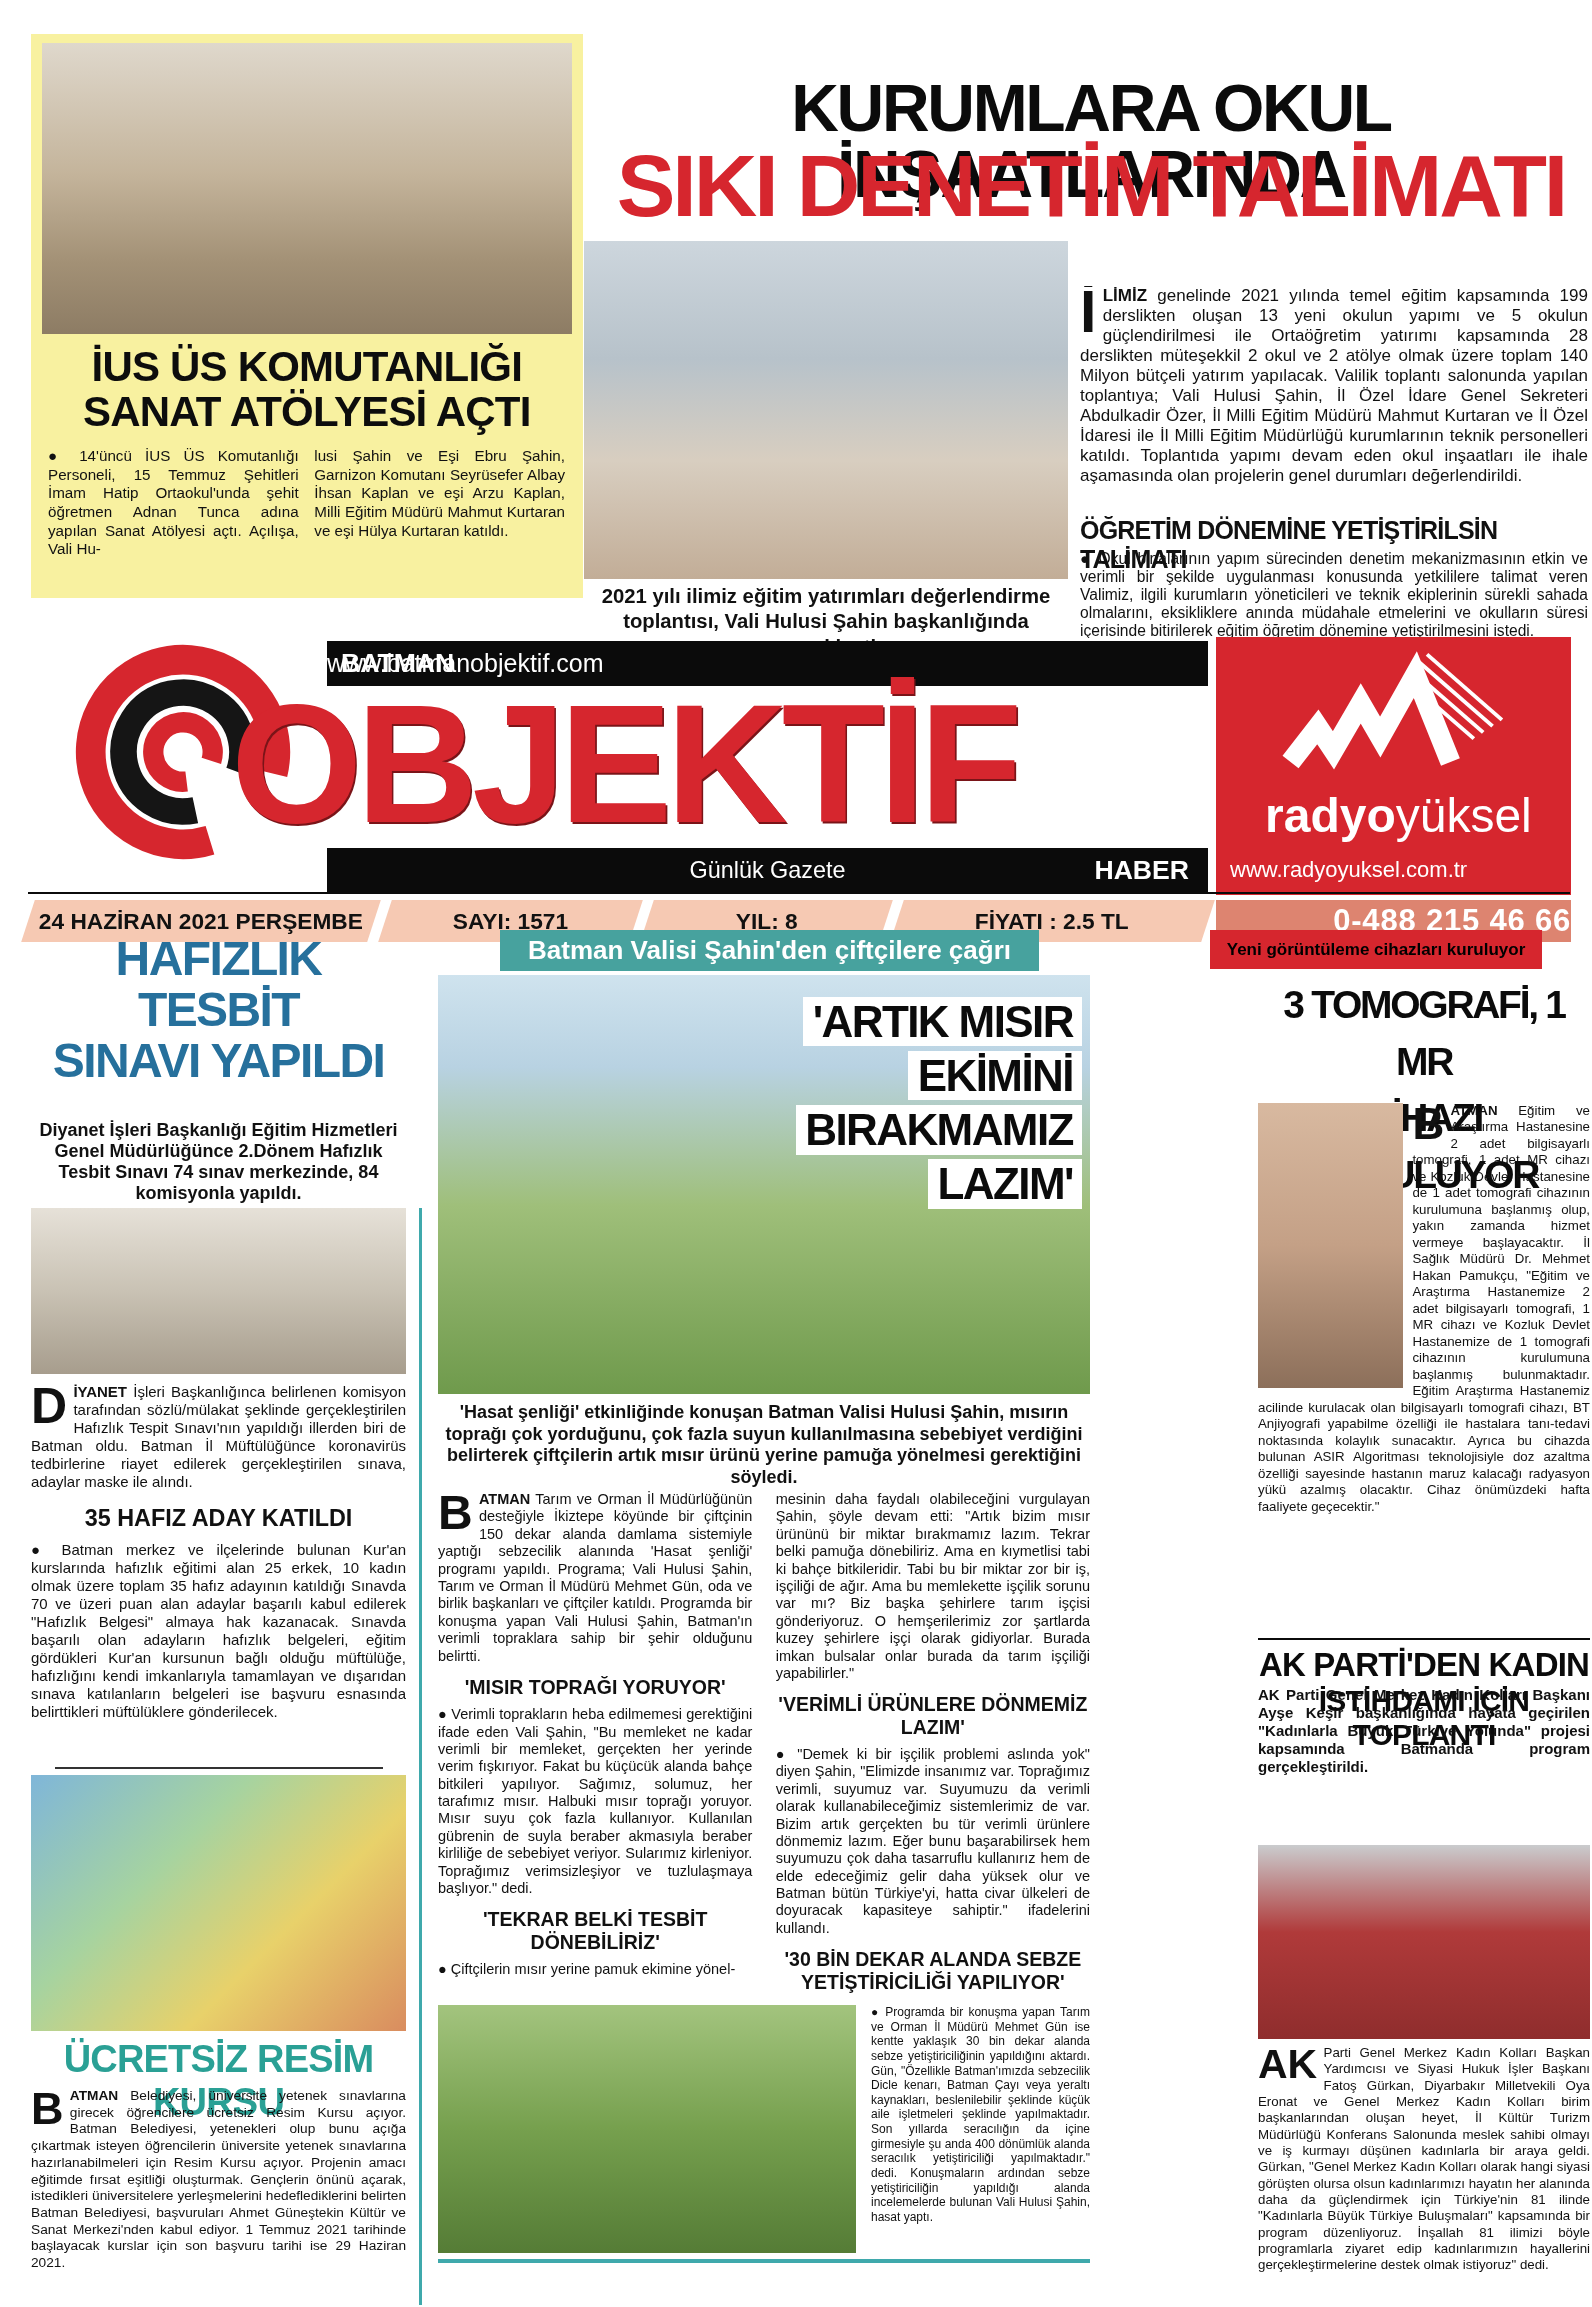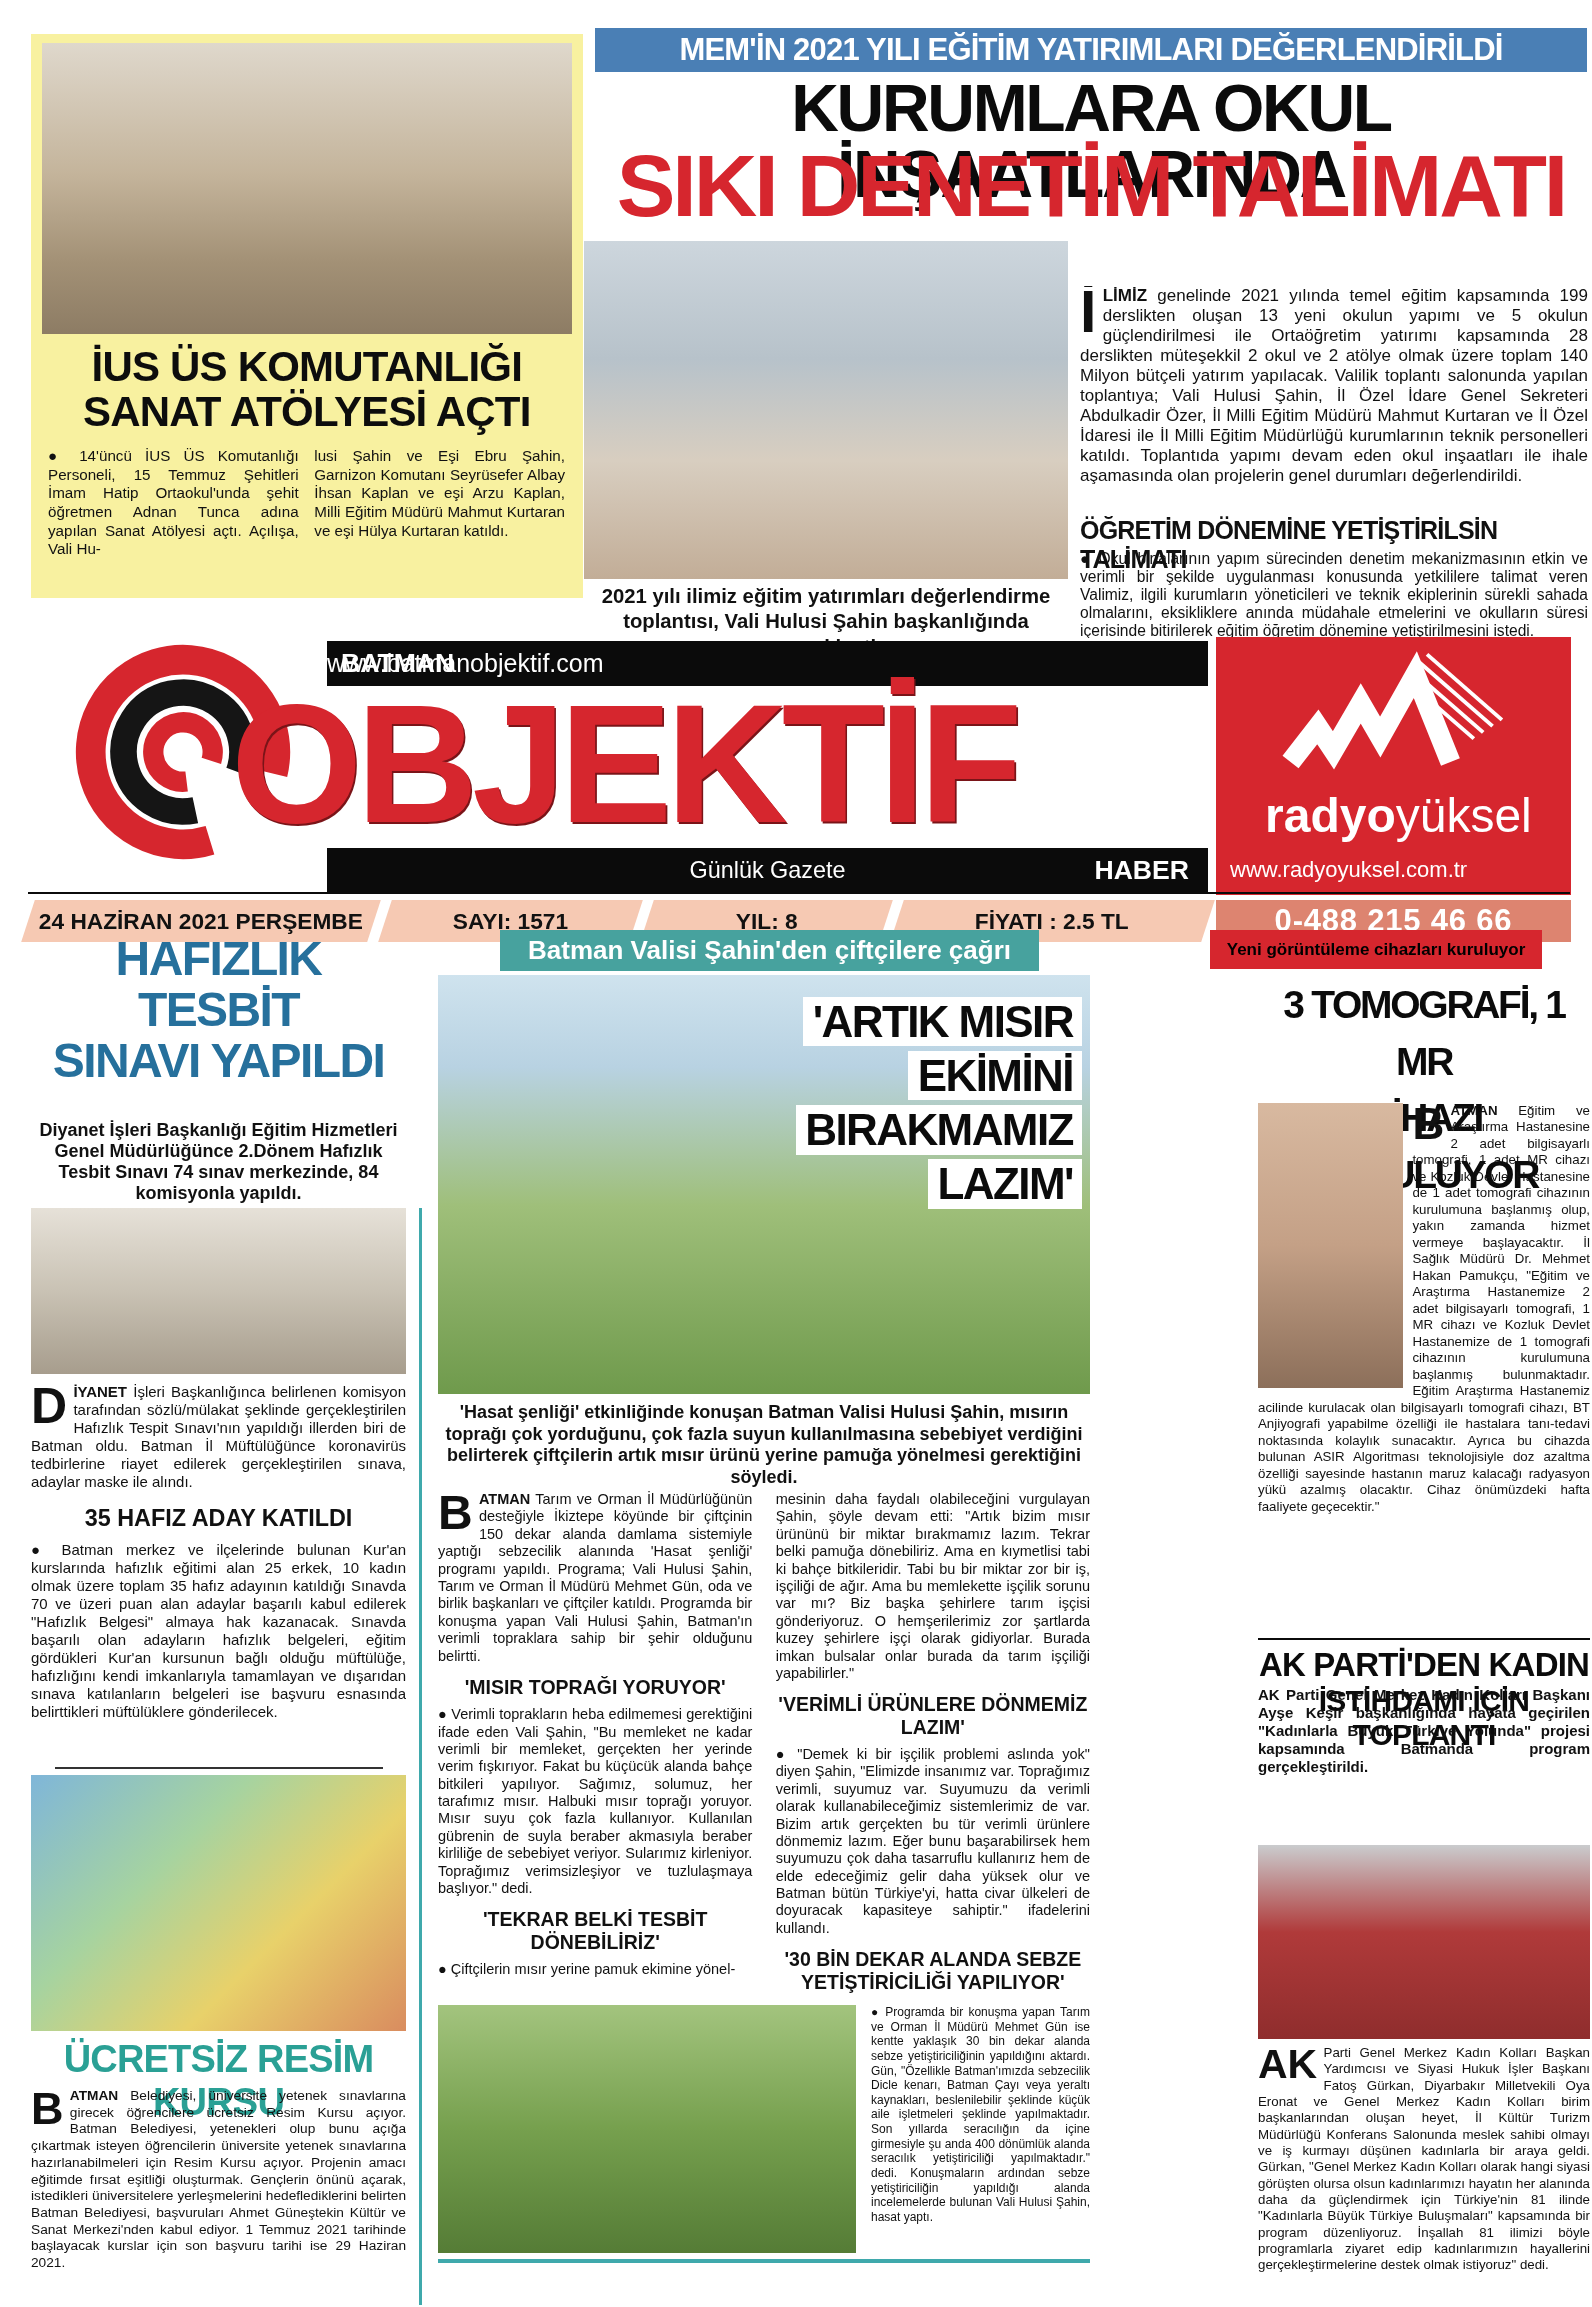--- a/index.html
+++ b/index.html
@@ -53,21 +53,21 @@
   .ad-brand{position:absolute;left:14px;bottom:55px;font-size:48px;line-height:48px;}
   .ad-brand .b1{font-weight:800;margin-left:35px;}
   .ad-brand .b2{font-weight:300;}
   .ad-url{position:absolute;left:14px;bottom:12.5px;font-size:22px;font-weight:400;}
   .rule-black{left:28px;top:892px;width:1542px;height:2.3px;background:#0b0b0b;}
   .date-strip{left:28px;top:900px;width:1180px;height:42px;display:flex;gap:11px;}
   .date-cell{background:#f6c9b3;transform:skewX(-18deg);display:flex;align-items:center;
     justify-content:center;}
   .date-cell span{transform:skewX(18deg);font-weight:800;font-size:22.7px;white-space:nowrap;}
   .phone-bar{left:1216px;top:900px;width:355px;height:42px;background:#dd8470;color:#fff;
-    font-weight:800;font-size:31px;text-align:center;line-height:42px;letter-spacing:0.8px;}
+    font-weight:800;font-size:31px;text-align:right;line-height:42px;letter-spacing:0.8px;}
   
   .lc-h1{left:31px;top:934px;width:375px;text-align:center;font-weight:800;font-size:48px;
     line-height:1.06;letter-spacing:-1.6px;color:#26709c;}
   .lc-stand{left:31px;top:1120px;width:375px;text-align:center;font-weight:700;
     font-size:18px;line-height:1.17;}
   .lc-photo1{left:31px;top:1208px;width:375px;height:166px;
     background:linear-gradient(180deg,#e6e1d8 0%,#c9c2b4 50%,#a79d8d 100%);}
   .lc-flow{left:31px;top:1383px;width:375px;height:383px;overflow:hidden;
     font-size:15px;line-height:1.2;}
   .lc-flow .dropcap{font-size:50px;}
@@ -132,21 +132,20 @@
 
   <div class="abs ybox">
     <div class="ph photo"></div>
     <div class="tl-title">İUS ÜS KOMUTANLIĞI SANAT ATÖLYESİ AÇTI</div>
     <div class="tl-cols jtxt">
       <div>● 14'üncü İUS ÜS Komutanlığı Personeli, 15 Temmuz Şehitleri İmam Hatip Ortaokul'unda şehit öğretmen Adnan Tunca adına yapılan Sanat Atölyesi açtı. Açılışa, Vali Hu-</div>
       <div>lusi Şahin ve Eşi Ebru Şahin, Garnizon Komutanı Seyrüsefer Albay İhsan Kaplan ve eşi Arzu Kaplan, Milli Eğitim Müdürü Mahmut Kurtaran ve eşi Hülya Kurtaran katıldı.</div>
     </div>
   </div>
 
-  <div class="abs kicker-blue">MEM'İN 2021 YILI EĞİTİM YATIRIMLARI DEĞERLENDİRİLDİ</div>
   <div class="abs hl-black">KURUMLARA OKUL İNŞAATLARINDA</div>
   <div class="abs hl-red">SIKI DENETİM TALİMATI</div>
   <div class="abs main-photo photo"></div>
   <div class="abs main-caption">2021 yılı ilimiz eğitim yatırımları değerlendirme toplantısı, Vali Hulusi Şahin başkanlığında gerçekleşti.</div>
   <div class="abs main-body jtxt">
     <p><span class="dropcap">İ</span><span class="leadword">LİMİZ</span><span> genelinde 2021 yılında temel eğitim kapsamında 199 derslikten oluşan 13 yeni okulun yapımı ve 5 okulun güçlendirilmesi ile Ortaöğretim yatırımı kapsamında 28 derslikten müteşekkil 2 okul ve 2 atölye olmak üzere toplam 140 Milyon bütçeli yatırım yapılacak. Valilik toplantı salonunda yapılan toplantıya; Vali Hulusi Şahin, İl Özel İdare Genel Sekreteri Abdulkadir Özer, İl Milli Eğitim Müdürü Mahmut Kurtaran ve İl Özel İdaresi ile İl Milli Eğitim Müdürlüğü kurumlarının teknik personelleri katıldı. Toplantıda yapımı devam eden okul inşaatları ile ihale aşamasında olan projelerin genel durumları değerlendirildi.</span></p>
   </div>
   <div class="abs main-subhead">ÖĞRETİM DÖNEMİNE YETİŞTİRİLSİN TALİMATI</div>
   <div class="abs main-body2 jtxt">● Okul binalarının yapım sürecinden denetim mekanizmasının etkin ve verimli bir şekilde uygulanması konusunda yetkililere talimat veren Valimiz, ilgili kurumların yöneticileri ve teknik ekiplerinin sürekli sahada olmalarını, eksikliklere anında müdahale etmelerini ve okulların süresi içerisinde bitirilerek eğitim öğretim dönemine yetiştirilmesini istedi.</div>
 

